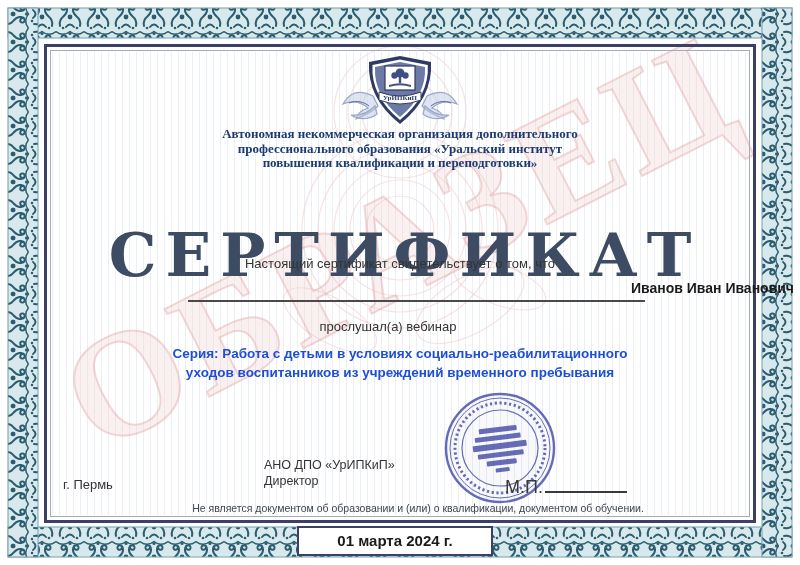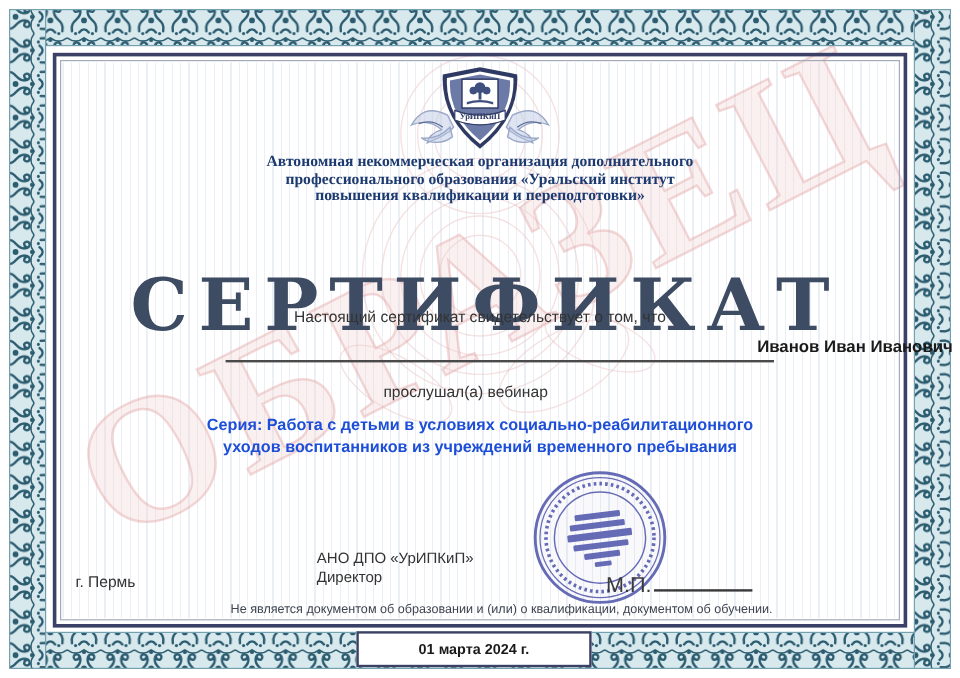--- a/index.html
+++ b/index.html
@@ -77,21 +77,21 @@
   .signature-line{
     position:absolute;left:545px;top:491px;width:82px;height:0;border-top:2px solid #3a3a3a;
   }
   .disclaimer{
     position:absolute;left:0;top:502px;width:800px;text-align:center;
     font-size:10.5px;color:#3f4450;margin-left:18px;
   }
   .date-box{
     position:absolute;left:297px;top:526px;width:196px;height:30px;
     background:#ffffff;border:2px solid #3b4165;box-sizing:border-box;
-    text-align:center;line-height:26px;font-size:12px;font-weight:bold;color:#1a1a1a;
+    text-align:center;line-height:26px;font-size:15px;font-weight:bold;color:#1a1a1a;
     z-index:4;
   }
 </style>
 </head>
 <body>
 
 <div class="page">
 
   <svg class="rosette-svg" width="800" height="565" viewBox="0 0 800 565">
     <g fill="none" stroke="rgba(225,160,160,0.30)" stroke-width="1.2">

